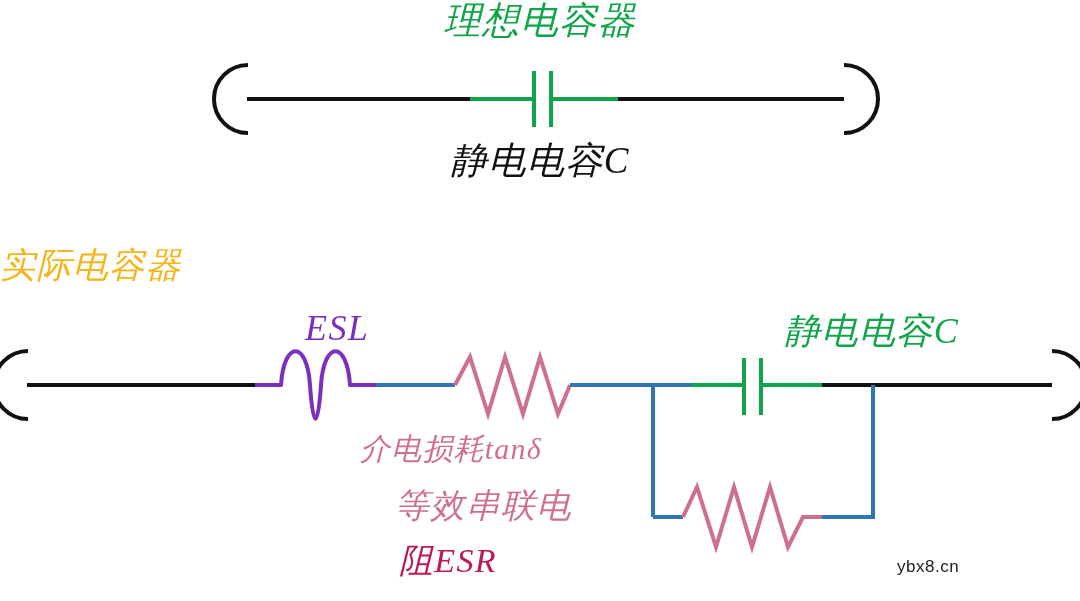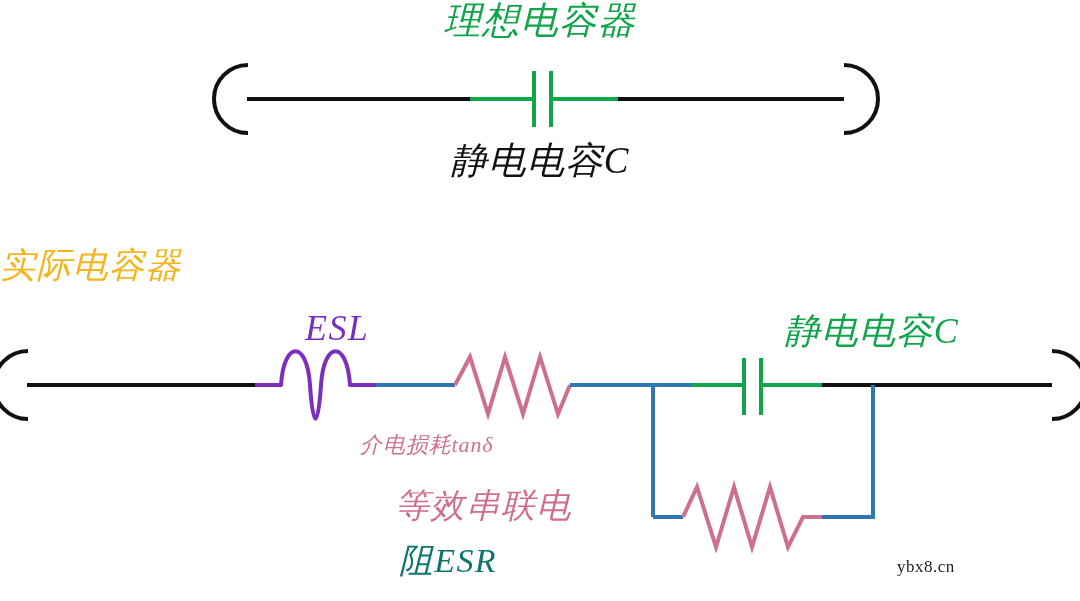--- a/index.html
+++ b/index.html
@@ -63,44 +63,44 @@
     color: #7b2fbe;
     margin-left: 28px;
   }
   .label-static-cap-2 {
     left: 784px; top: 313px;
     font-size: 36px;
     color: #10a54a;
   }
   .label-tand {
     left: 360px; top: 434px;
-    font-size: 22px;
+    font-size: 30px;
     color: #cf6f8e;
     text-align: right;
   }
   .label-esr-1 {
     left: 371px; top: 489px;
     font-size: 34px;
     color: #cf6f8e;
     margin-left: 24px;
   }
   .label-esr-2 {
     left: 399px; top: 544px;
     font-size: 34px;
-    color: #0f766e;
+    color: #be185d;
   }
   .label-ir {
     left: 641px; top: 548px;
     font-size: 34px;
     color: #cf6f8e;
   }
   .watermark {
     position: absolute;
     left: 897px; top: 557px;
-    font-family: Liberation Serif, serif;
+    font-family: Liberation Sans, sans-serif;
     font-style: normal;
     font-size: 17px;
     letter-spacing: 0.5px;
     color: #1c1c1c;
     white-space: nowrap;
   }
 </style>
 </head>
 <body>
 

